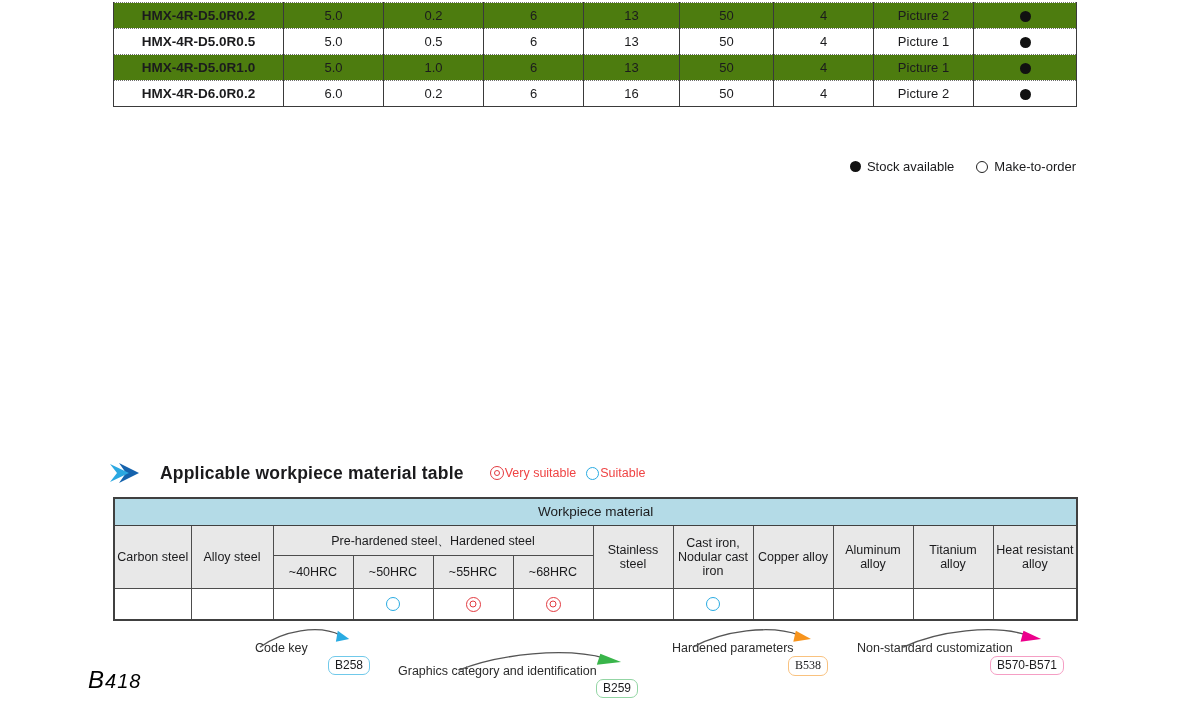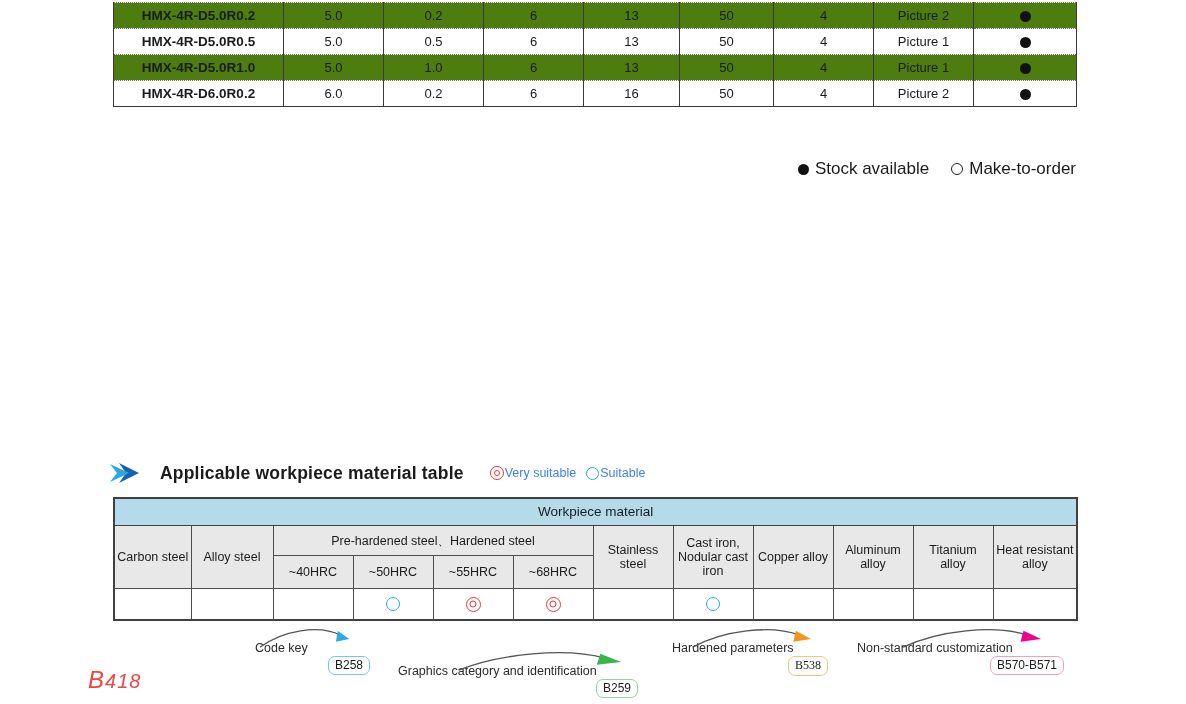--- a/index.html
+++ b/index.html
@@ -18,31 +18,31 @@
   .spec-table td:last-child{border-right:none;}
   .spec-table tr:last-child td{border-bottom:none;}
   .spec-table tr.alt td{background:#4d7c0f;}
   .spec-table td.model{font-weight:bold;font-size:13.5px;}
   .dot{display:inline-block;width:11px;height:11px;border-radius:50%;
     background:#111;vertical-align:middle;}
   .circle{display:inline-block;width:10px;height:10px;border-radius:50%;
     border:1.5px solid #222;background:#fff;vertical-align:middle;}
 
   
-  .stock-legend{position:absolute;top:159px;right:110px;font-size:17px;
+  .stock-legend{position:absolute;top:159px;right:110px;font-size:13px;
     display:flex;align-items:center;gap:6px;}
   .stock-legend .gap{width:10px;}
 
   
   .section-heading{position:absolute;left:110px;top:462px;display:flex;
     align-items:center;gap:20px;}
   .section-marker{width:30px;height:22px;flex:0 0 auto;}
   .section-title{font-size:17.5px;font-weight:bold;letter-spacing:.2px;}
   .suit-legend{display:flex;align-items:center;gap:10px;margin-left:6px;
-    font-size:12.5px;color:#3b82f6;}
+    font-size:12.5px;color:#ef4444;}
   .suit-item{display:flex;align-items:center;gap:1px;}
   .ring-double{position:relative;display:inline-block;width:12px;height:12px;
     border:1.5px solid #e23a40;border-radius:50%;background:#fff;vertical-align:middle;}
   .ring-double::after{content:"";position:absolute;left:50%;top:50%;
     transform:translate(-50%,-50%);width:4px;height:4px;border:1.5px solid #e23a40;
     border-radius:50%;}
   .ring-single{display:inline-block;width:11px;height:11px;
     border:1.6px solid #29abe2;border-radius:50%;background:#fff;vertical-align:middle;}
 
   
@@ -76,21 +76,21 @@
   .anno2 .badge{left:198px;}
   .anno3{left:672px;}
   .anno3 .anno-arrow{left:18px;top:-14px;width:126px;height:24px;}
   .anno3 .badge{left:116px;}
   .anno4{left:857px;}
   .anno4 .anno-arrow{left:43px;top:-14px;width:147px;height:24px;}
   .anno4 .badge{left:133px;}
 
   
   .page-num{position:absolute;left:88px;top:666px;font-style:italic;
-    color:#ef4444;letter-spacing:1px;}
+    color:#000000;letter-spacing:1px;}
   .page-num .pn-b{font-size:24px;}
   .page-num .pn-d{font-size:20px;}
 </style>
 </head>
 <body>
 
 <div class="page">
 
   <table class="spec-table">
     <colgroup>

